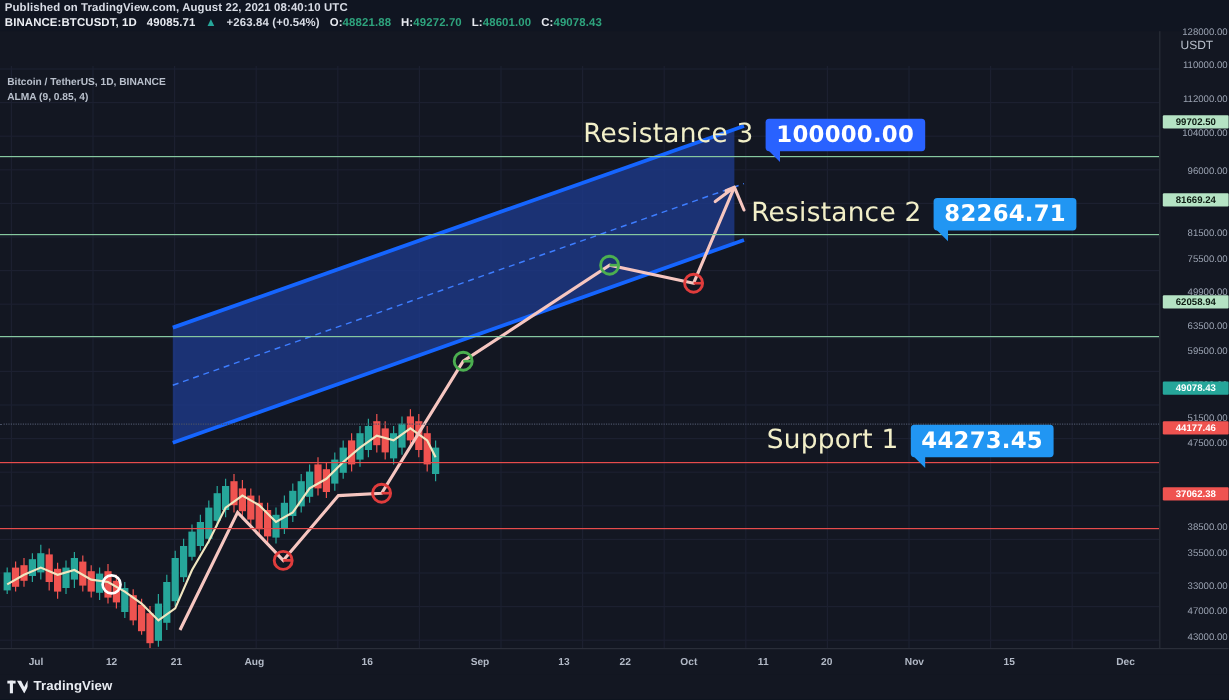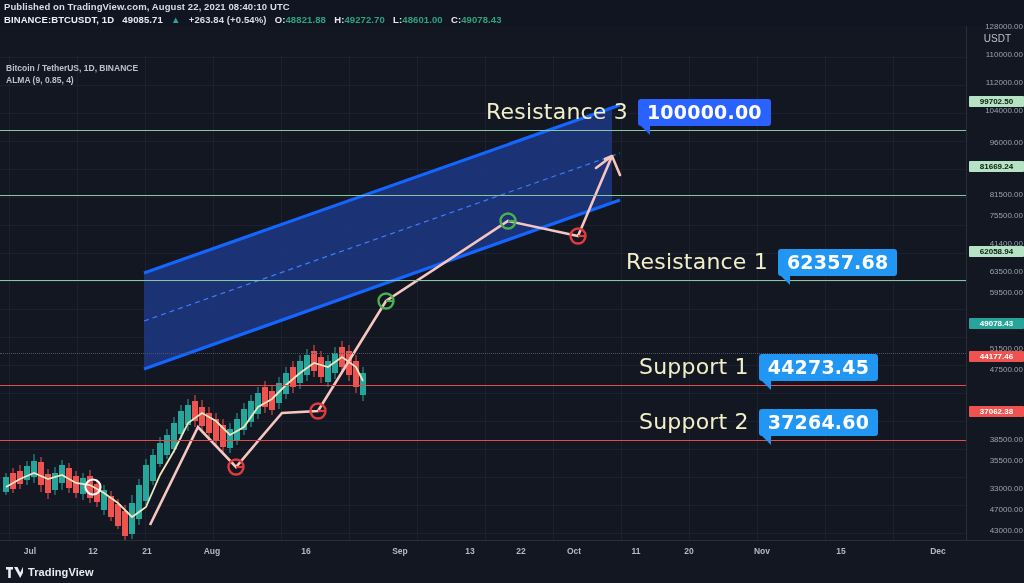--- a/index.html
+++ b/index.html
@@ -290,50 +290,46 @@
     <div class="hline sup" style="left:0;top:330px;width:966px;"></div>
     <div class="hline sup" style="left:0;top:385px;width:966px;"></div>
 
     <div style="position:absolute;left:0;top:298px;width:966px;height:0;border-top:1px dotted #4a5266;"></div>
 
     <div class="ann" style="left:486px;top:44px;">
       <span class="txt">Resistance 3</span>
       <span class="tag blue">100000.00</span>
     </div>
 
-
-    <div class="ann" style="left:626px;top:194px;">
-      <span class="txt">Resistance 1</span>
-      <span class="tag lblue">62357.68</span>
-    </div>
+    <div class="ann" style="left:626px;top:110px;">
+      <span class="txt">Resistance 2</span>
+      <span class="tag lblue">82264.71</span>
+    </div>
+
 
     <div class="ann" style="left:639px;top:299px;">
       <span class="txt">Support 1</span>
       <span class="tag lblue">44273.45</span>
     </div>
 
-    <div class="ann" style="left:639px;top:354px;">
-      <span class="txt">Support 2</span>
-      <span class="tag lblue">37264.60</span>
-    </div>
 
 
   </div>
 
   <div class="priceaxis">
     <div class="pl" style="top:-4px">128000.00</div>
     <div class="pl unit" style="top:7px">USDT</div>
     <div class="pl" style="top:24px">110000.00</div>
     <div class="pl" style="top:52px">112000.00</div>
     <div class="pl" style="top:80px">104000.00</div>
     <div class="pl" style="top:112px">96000.00</div>
     <div class="pl" style="top:136px">88000.00</div>
     <div class="pl" style="top:164px">81500.00</div>
     <div class="pl" style="top:185px">75500.00</div>
-    <div class="pl" style="top:213px">41400.00</div>
+    <div class="pl" style="top:213px">49900.00</div>
     <div class="pl" style="top:241px">63500.00</div>
     <div class="pl" style="top:262px">59500.00</div>
     <div class="pl" style="top:290px">55500.00</div>
     <div class="pl" style="top:318px">51500.00</div>
     <div class="pl" style="top:339px">47500.00</div>
     <div class="pl" style="top:381px">41500.00</div>
     <div class="pl" style="top:409px">38500.00</div>
     <div class="pl" style="top:430px">35500.00</div>
     <div class="pl" style="top:458px">33000.00</div>
     <div class="pl" style="top:479px">47000.00</div>

